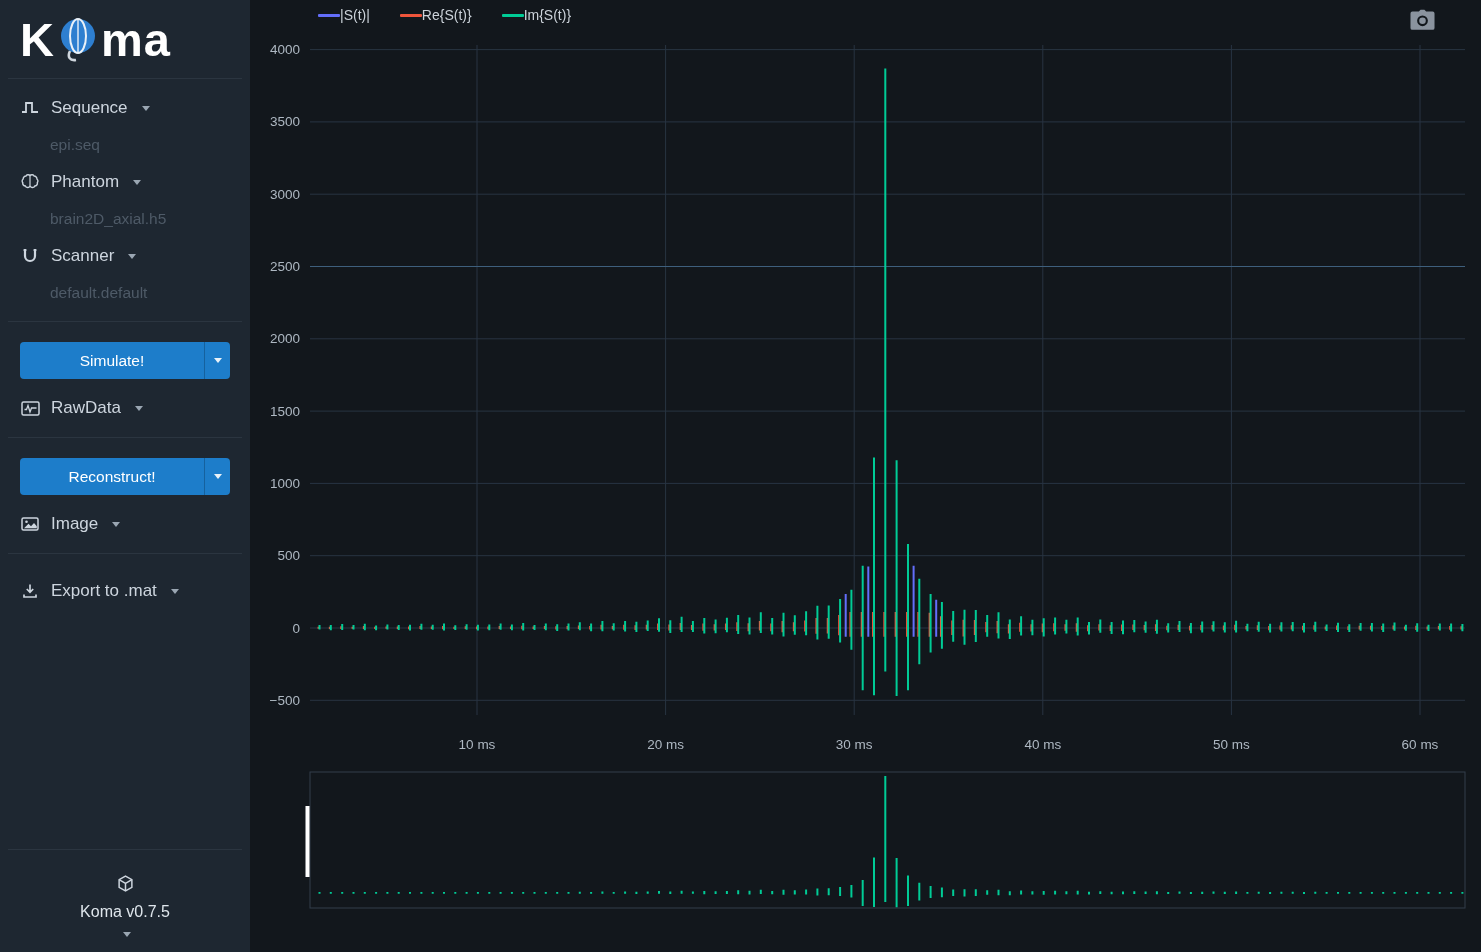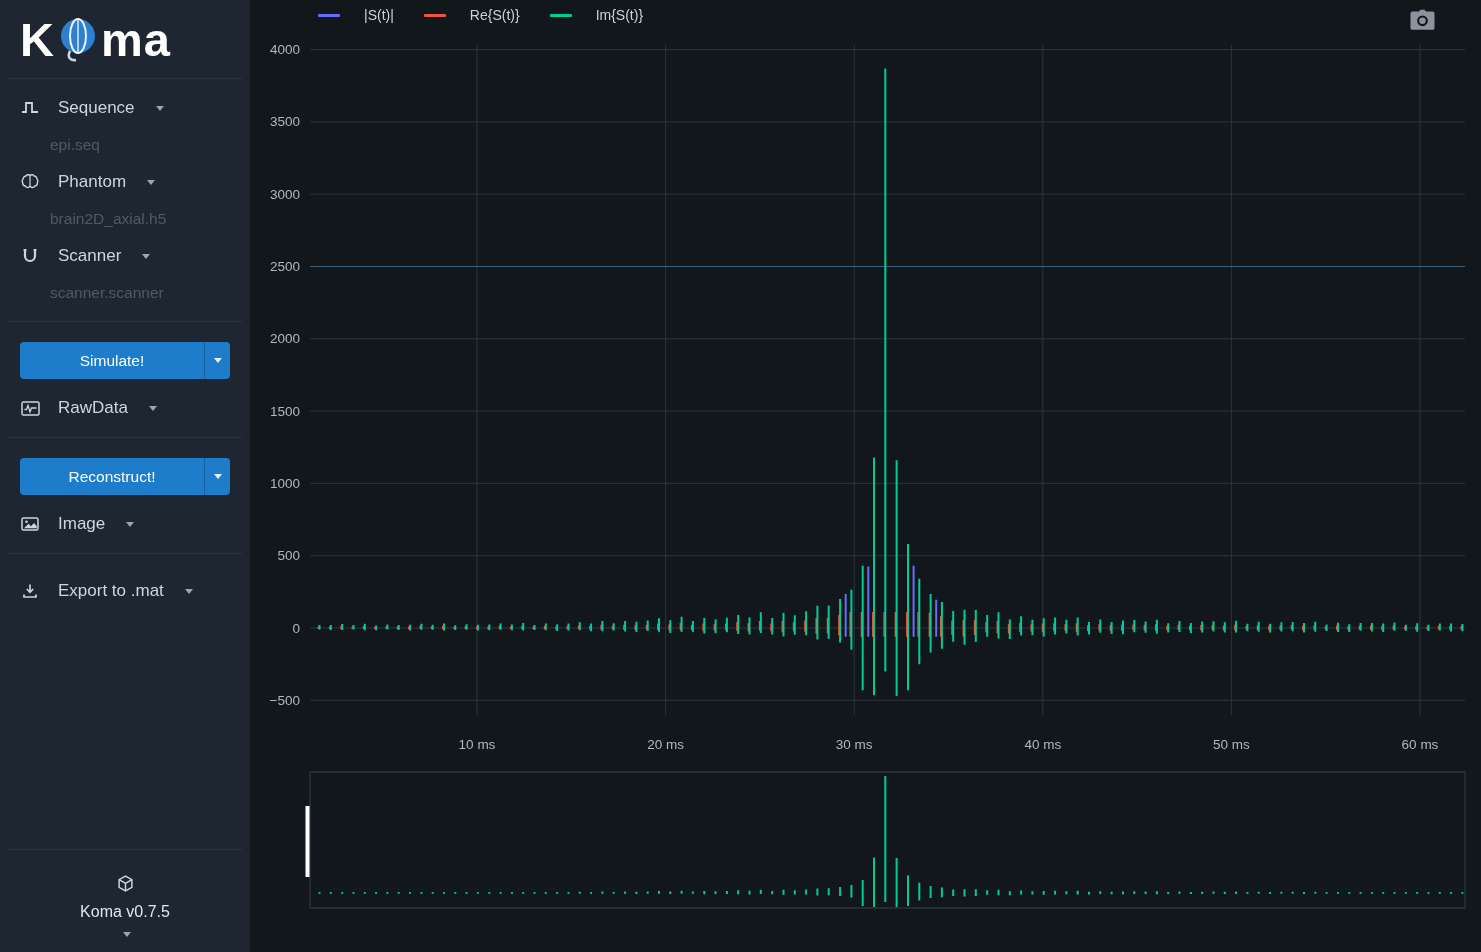--- a/index.html
+++ b/index.html
@@ -5,36 +5,36 @@
   * { box-sizing: border-box; }
   html,body { margin:0; padding:0; background:#12171c; }
   body { width:1481px; height:952px; overflow:hidden; font-family:"Liberation Sans", sans-serif; }
   .app { display:flex; width:1481px; height:952px; }
 
   
   .sidebar { width:250px; flex-shrink:0; background:#1e2731; color:#cdd5de; display:flex; flex-direction:column; }
   .logo { display:flex; align-items:flex-start; padding:16px 0 4px 20px; color:#ffffff; font-size:47px; font-weight:bold; line-height:1; letter-spacing:1px; }
   .logo .globe-wrap { margin:0 2px; display:inline-flex; }
   .sdiv { border-top:1px solid #2b3540; margin:10px 8px; }
-  .nav-item { display:flex; align-items:center; gap:18px; padding:9px 20px; font-size:17px; cursor:pointer; }
+  .nav-item { display:flex; align-items:center; gap:11px; padding:9px 20px; font-size:17px; cursor:pointer; }
   .nav-file { padding:9px 4px 9px 50px; font-size:15.5px; color:#4e5a67; cursor:pointer; }
   .icon { width:20px; display:flex; justify-content:center; align-items:center; color:#cdd5de; }
   .chev { width:0; height:0; border-left:4.5px solid transparent; border-right:4.5px solid transparent; border-top:5.5px solid #9aa6b2; margin-left:3px; }
   .btn-row { display:flex; margin:10px 20px; height:37px; border-radius:4px; overflow:hidden; }
   .btn-main { flex:1; background:#1d7dca; color:#fff; border:none; font-size:15.5px; font-family:inherit; cursor:pointer; }
   .btn-caret { width:26px; background:#1d7dca; border:none; border-left:1px solid #15619e; color:#eaf2f8; display:flex; align-items:center; justify-content:center; cursor:pointer; }
   .btn-caret .chev { border-top-color:#eaf2f8; margin-left:0; }
   .spacer { flex:1; }
   .version-row { display:flex; align-items:center; gap:11px; padding:15px 20px; font-size:16px; color:#dfe6ec; cursor:pointer;flex-direction:column; }
 
   
   .main { position:relative; flex:1; background:#12171c; }
   #chart { position:absolute; left:0; top:0; }
   .legend { position:absolute; left:68px; top:7px; display:flex; align-items:center; gap:30px; z-index:2; }
-  .legend-item { display:flex; align-items:center; gap:24px; font-size:14px; color:#ccd3da; cursor:pointer; }
+  .legend-item { display:flex; align-items:center; gap:0; font-size:14px; color:#ccd3da; cursor:pointer; }
   .swatch { width:22px; height:3px; border-radius:1px; background:#888; }
   .modebar { position:absolute; top:9px; right:46px; z-index:2; color:#8a939e; cursor:pointer; }
 </style>
 </head>
 <body>
 
 <div class="app">
 
   <aside class="sidebar">
 
@@ -79,21 +79,21 @@
     <div class="nav-item">
       <span class="icon">
         <svg width="16" height="16" viewBox="0 0 16 16">
           <path d="M3 2 V8 a5 5 0 0 0 10 0 V2" fill="none" stroke="currentColor" stroke-width="2.2"></path>
           <path d="M1.6 2 H4.4 M11.6 2 H14.4" stroke="currentColor" stroke-width="2.2" fill="none"></path>
         </svg>
       </span>
       <span>Scanner</span>
       <span class="chev"></span>
     </div>
-    <div class="nav-file">scanner.scanner</div>
+    <div class="nav-file">default.default</div>
 
     <div class="sdiv"></div>
 
     <div class="btn-row">
       <button class="btn-main">Simulate!</button>
       <div class="btn-caret">
           <span class="chev"></span>
         </div>
     </div>
 

